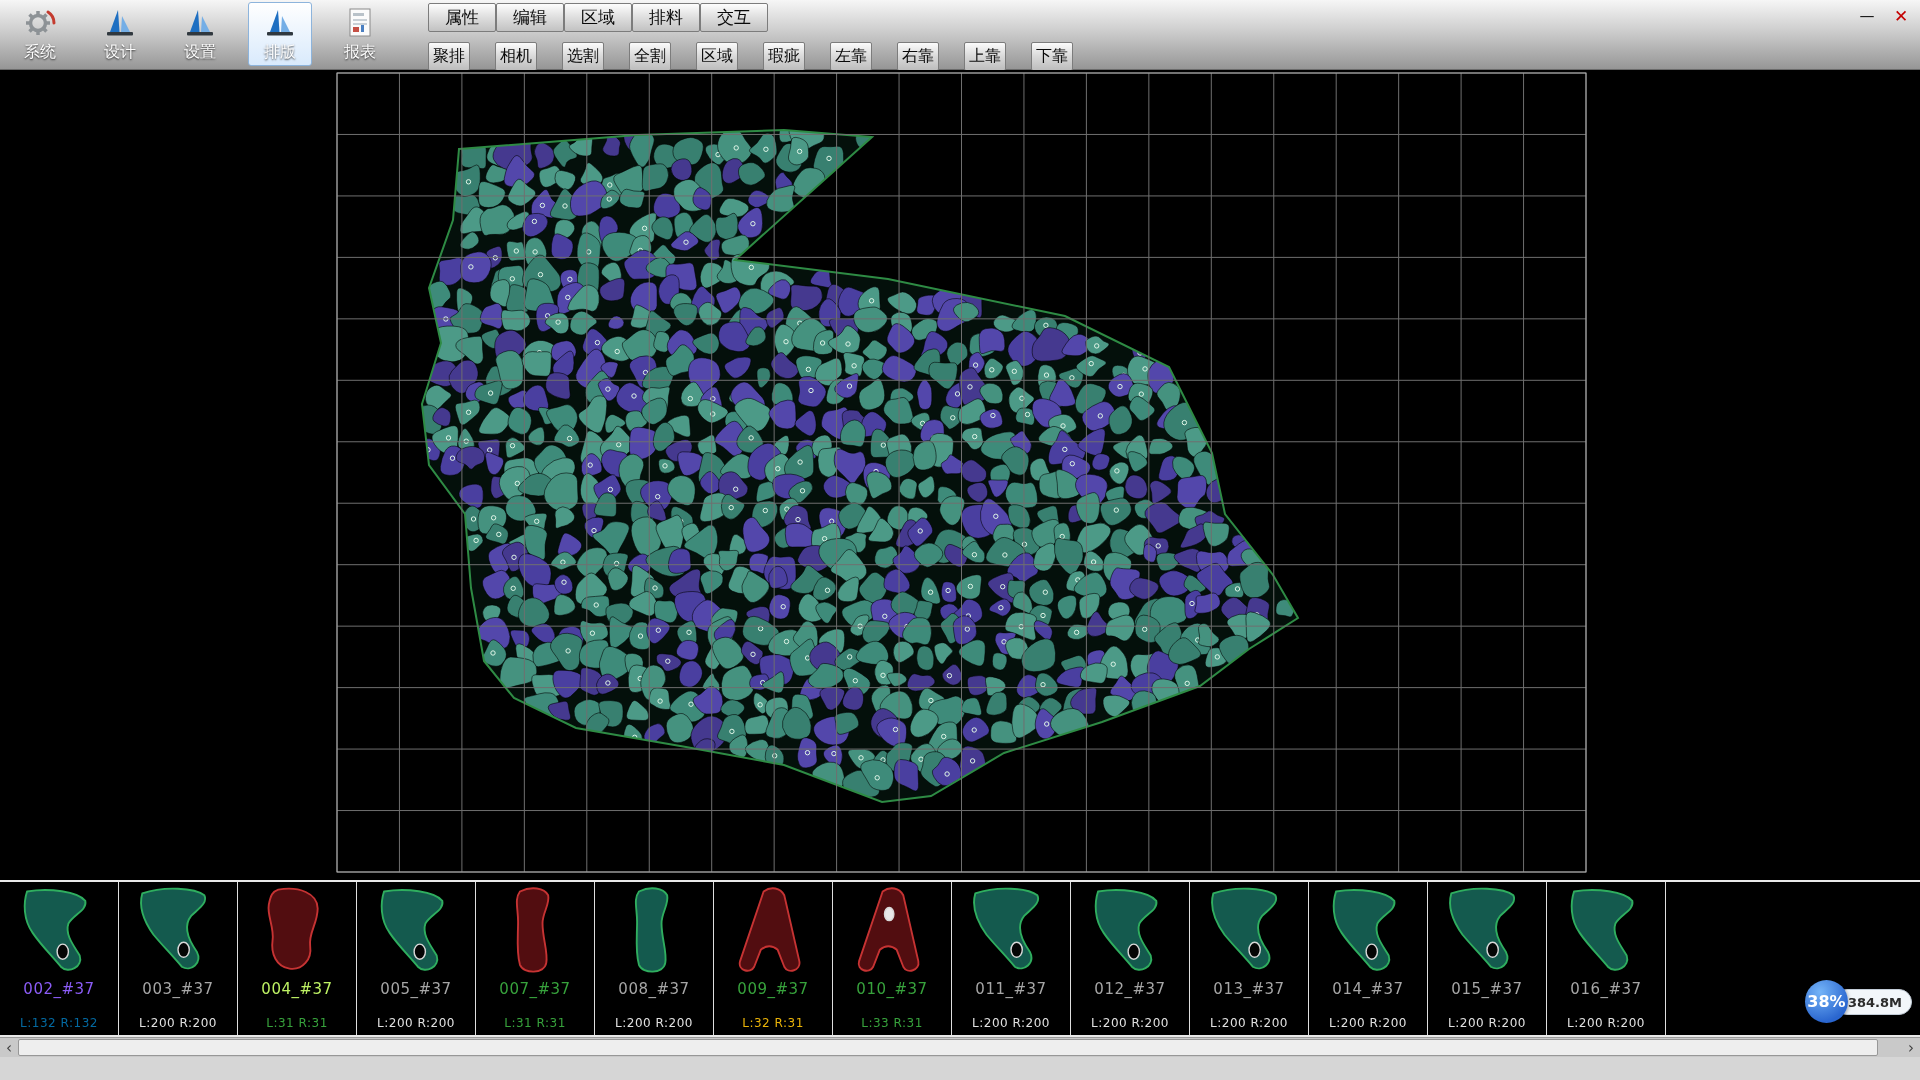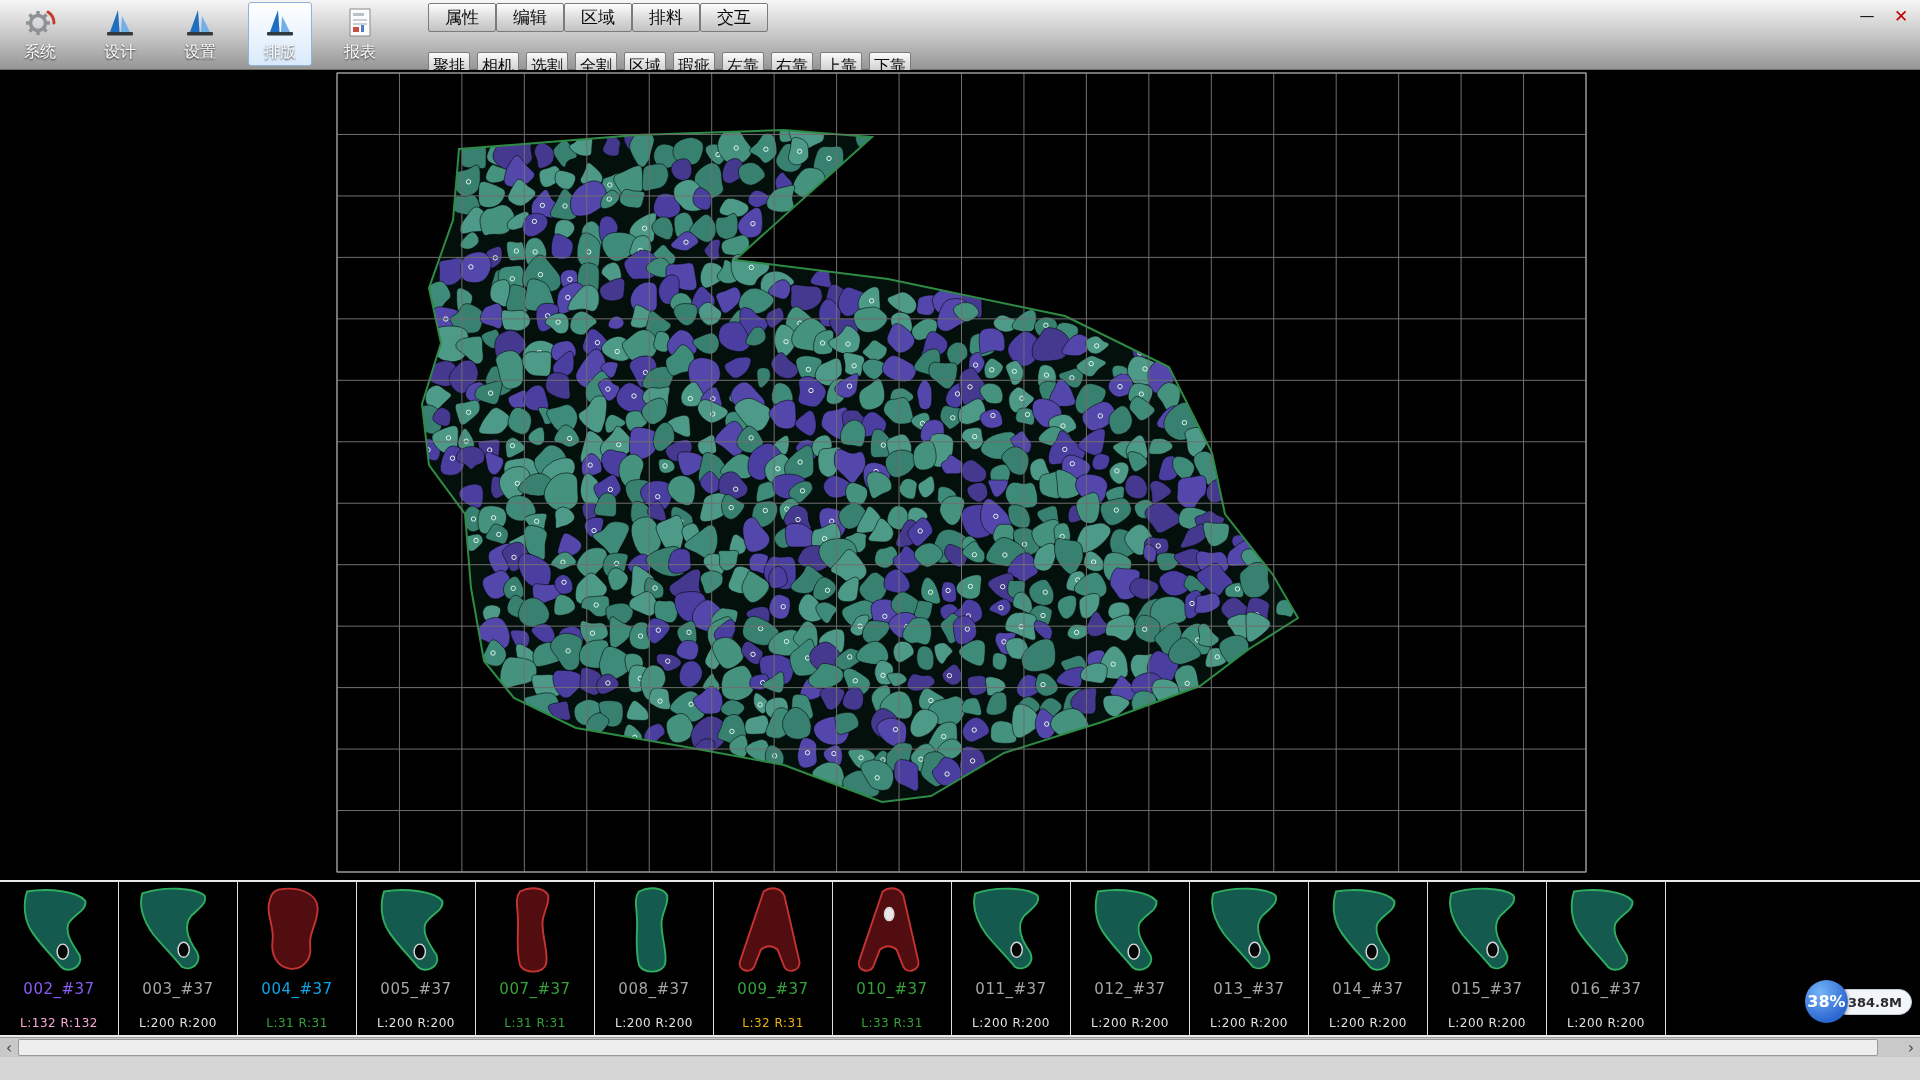--- a/index.html
+++ b/index.html
@@ -14,21 +14,21 @@
     justify-content:center;gap:1px;border-radius:3px;cursor:pointer}
   .tool-item.selected{background:linear-gradient(#ffffff,#d9eafc);border:1px solid #8db4dc}
   .tool-item .lbl{font-size:16px;color:#fdfdfd;text-shadow:0 1px 2px rgba(0,0,0,.75)}
   .ticon{height:36px;display:flex;align-items:center;justify-content:center}
 
   .menus{position:absolute;left:428px;top:0}
   .tab-row{display:flex;margin-top:3px}
   .tab{width:68px;height:29px;display:flex;align-items:center;justify-content:center;
     font-size:17px;color:#0a0a0a;background:linear-gradient(#fdfdfd,#dedede 50%,#c2c2c2);
     border:1px solid #7c7c7c;border-radius:2px;cursor:pointer}
-  .btn-row{display:flex;gap:7px;margin-top:20px}
+  .btn-row{display:flex;gap:25px;margin-top:10px}
   .tbtn{width:42px;height:29px;display:flex;align-items:center;justify-content:center;
     font-size:16px;color:#0a0a0a;background:linear-gradient(#fbfbfb,#d9d9d9 50%,#bdbdbd);
     border:1px solid #7c7c7c;border-radius:2px;cursor:pointer}
 
   .win-controls{position:absolute;right:6px;top:5px;display:flex;gap:8px}
   .win-btn{width:26px;height:22px;display:flex;align-items:center;justify-content:center;
     font-size:15px;color:#1c1c1c;cursor:pointer}
   .win-btn.close{color:#c40000;font-weight:bold;font-size:17px}
 
   
@@ -1080,35 +1080,35 @@
     </svg>
 </div>
 
 <div class="thumbs" id="thumbs">
     <div class="cell">
       <svg width="94" height="94" viewBox="0 0 100 100">
         <path d="M16,8 C40,4 70,8 78,18 C80,28 66,32 60,42 C56,54 66,66 72,76 C76,88 60,96 52,88 C42,76 30,64 22,52 C12,38 12,20 16,8 Z" fill="#145a4e" stroke="#2fae5f" stroke-width="2"></path>
         <ellipse cx="54" cy="72" rx="6" ry="8" fill="#050505" stroke="#d8d8d8" stroke-width="1.5"></ellipse>
       </svg>
       <div class="nm" style="color:#8b5cf6">002_#37</div>
-      <div class="cnt" style="color:#f9a8d4">L:132 R:132</div>
+      <div class="cnt" style="color:#0369a1">L:132 R:132</div>
     </div>
     <div class="cell">
       <svg width="94" height="94" viewBox="0 0 100 100">
         <path d="M12,10 C35,2 68,4 78,12 C82,20 72,26 64,34 C56,44 60,58 70,72 C76,84 64,94 54,88 C44,76 34,66 24,54 C14,40 8,24 12,10 Z" fill="#145a4e" stroke="#2fae5f" stroke-width="2"></path>
         <ellipse cx="56" cy="70" rx="6" ry="8" fill="#050505" stroke="#d8d8d8" stroke-width="1.5"></ellipse>
       </svg>
       <div class="nm" style="color:#a6a6a6">003_#37</div>
       <div class="cnt" style="color:#e0e0e0">L:200 R:200</div>
     </div>
     <div class="cell">
       <svg width="94" height="94" viewBox="0 0 100 100">
         <path d="M30,6 C52,2 72,10 72,26 C72,42 62,52 64,66 C66,80 56,92 42,90 C28,88 22,74 24,60 C26,46 18,34 20,22 C22,12 24,8 30,6 Z" fill="#520d10" stroke="#c63333" stroke-width="2"></path>
       </svg>
-      <div class="nm" style="color:#0ea5e9">004_#37</div>
+      <div class="nm" style="color:#bef264">004_#37</div>
       <div class="cnt" style="color:#37a23c">L:31 R:31</div>
     </div>
     <div class="cell">
       <svg width="94" height="94" viewBox="0 0 100 100">
         <path d="M16,8 C40,4 70,8 78,18 C80,28 66,32 60,42 C56,54 66,66 72,76 C76,88 60,96 52,88 C42,76 30,64 22,52 C12,38 12,20 16,8 Z" fill="#145a4e" stroke="#2fae5f" stroke-width="2"></path>
         <ellipse cx="54" cy="72" rx="6" ry="8" fill="#050505" stroke="#d8d8d8" stroke-width="1.5"></ellipse>
       </svg>
       <div class="nm" style="color:#a6a6a6">005_#37</div>
       <div class="cnt" style="color:#e0e0e0">L:200 R:200</div>
     </div>

